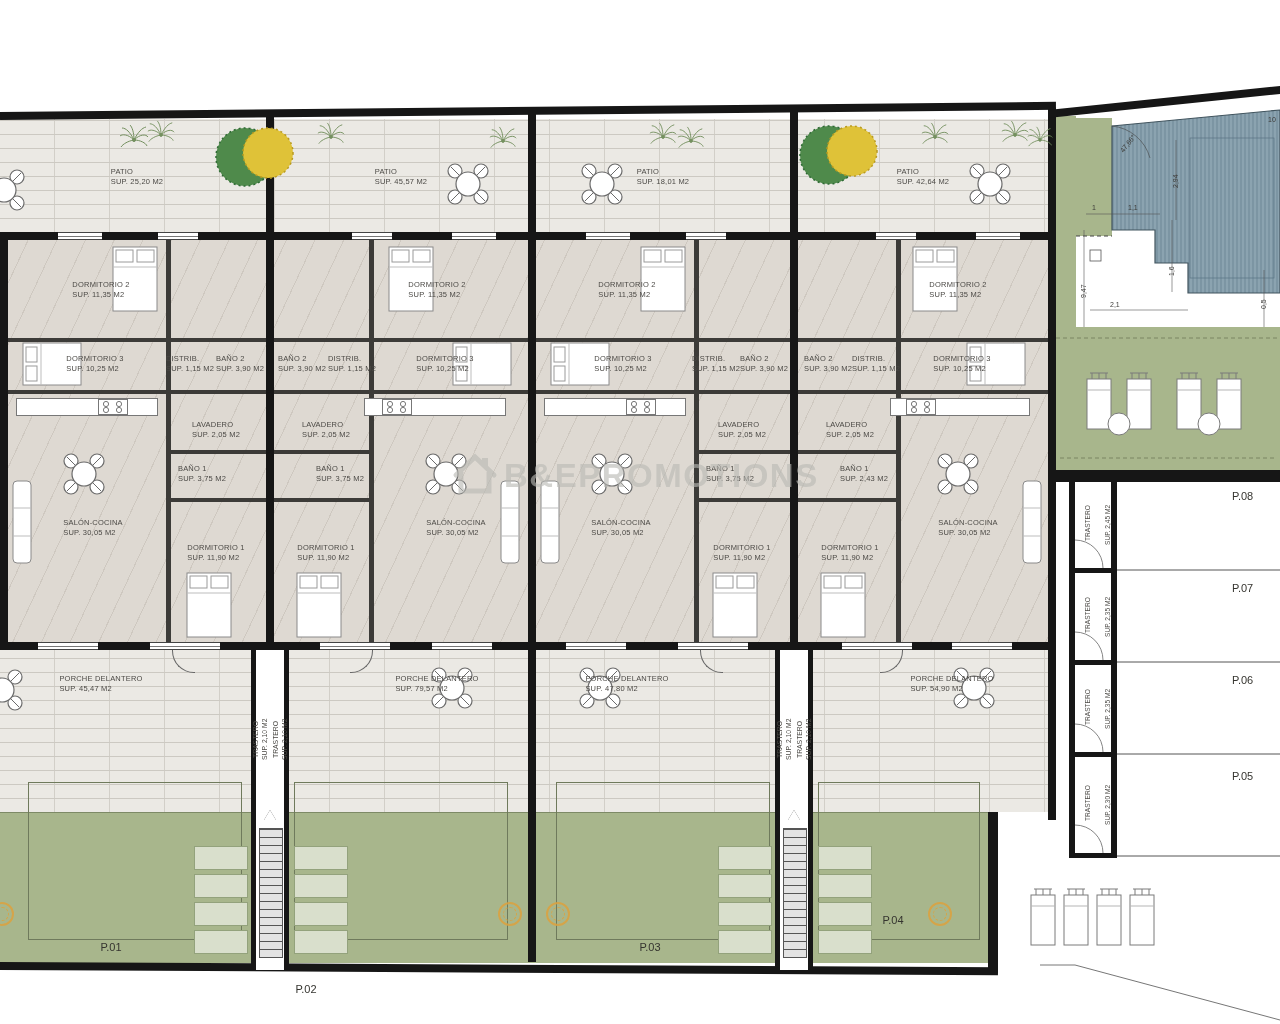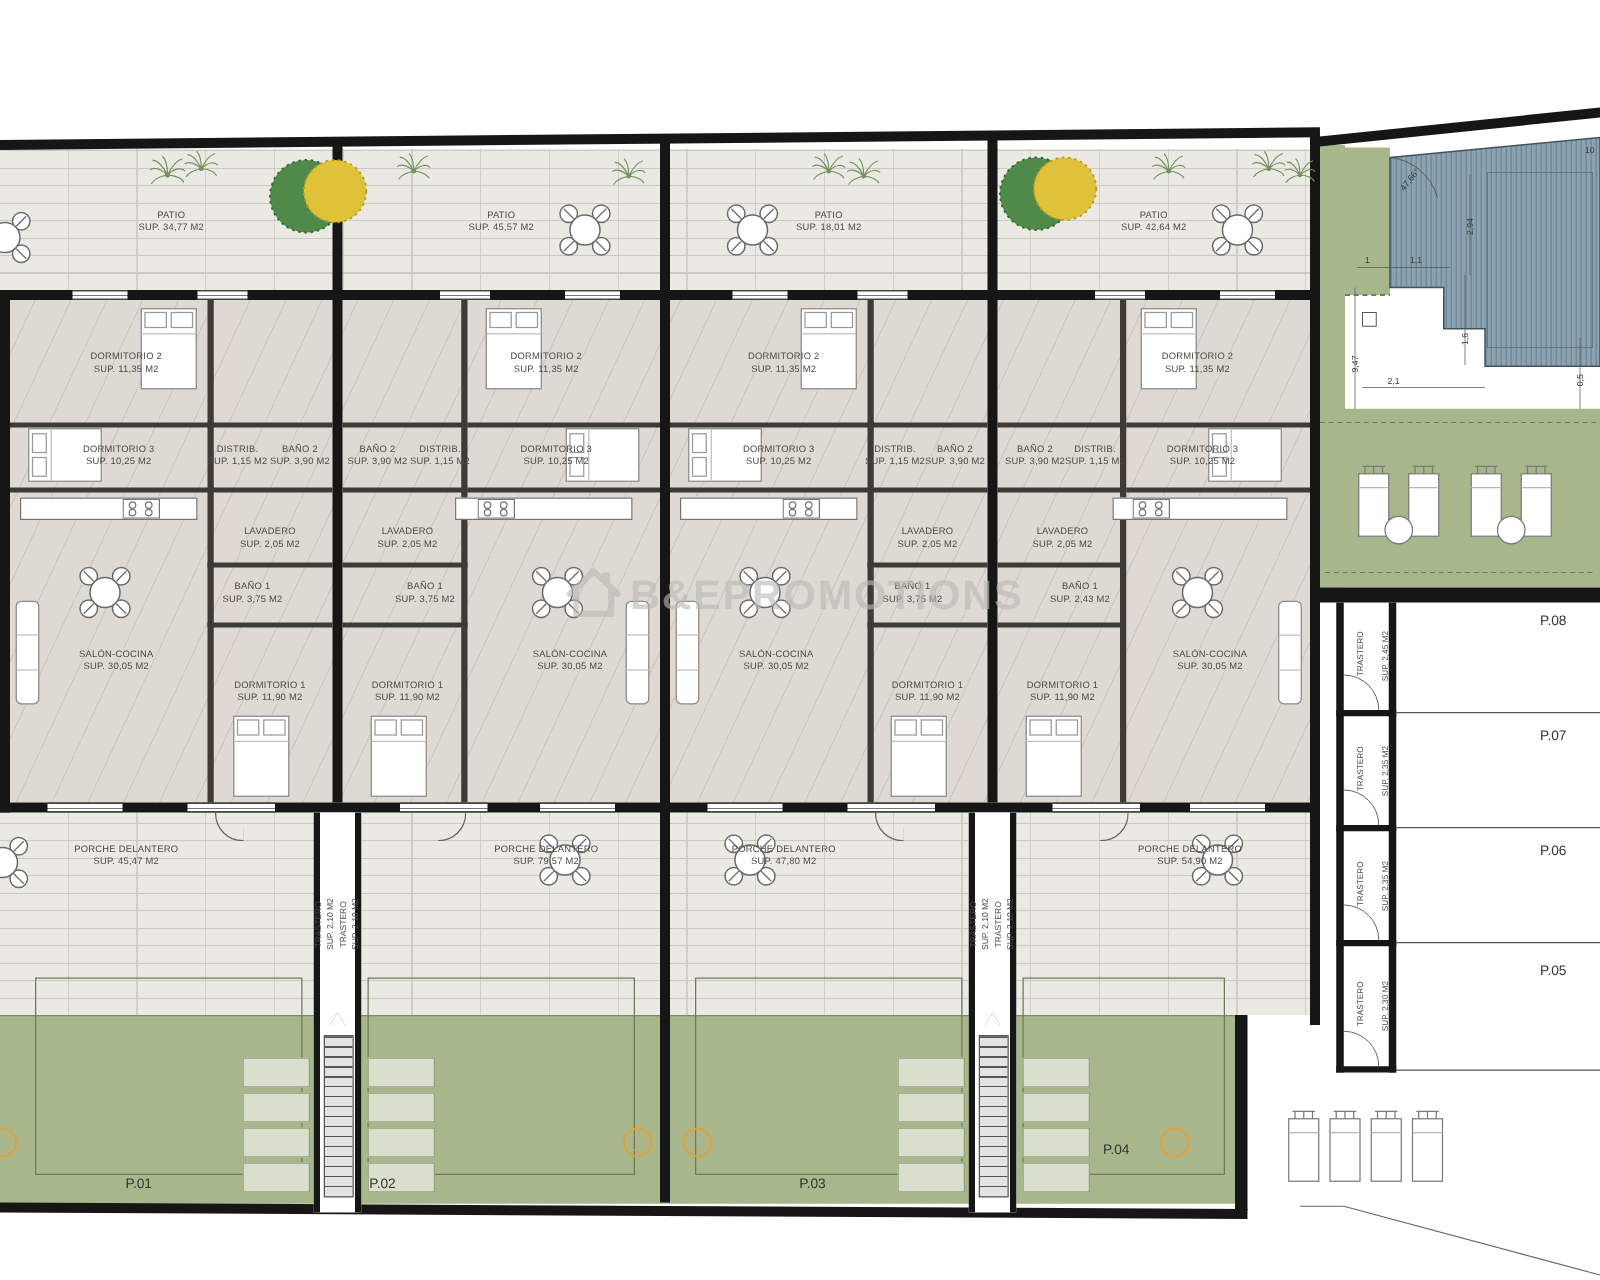--- a/index.html
+++ b/index.html
@@ -5,21 +5,21 @@
 html,body{margin:0;padding:0}
 body{width:1280px;height:1024px;background:#fff;font-family:"Liberation Sans",sans-serif;position:relative;overflow:hidden}
 #plan{position:absolute;inset:0}
 .w{position:absolute;background:#161616}
 .patio-floor,.porche-floor{position:absolute;background:
  repeating-linear-gradient(0deg,rgba(0,0,0,0) 0 13px,#ccc9c2 13px 14px),
  repeating-linear-gradient(90deg,rgba(0,0,0,0) 0 54px,#d2cfc8 54px 55px),#ebe9e4}
 .room-floor{position:absolute;background:
  repeating-linear-gradient(115deg,rgba(0,0,0,0) 0 25px,rgba(150,140,128,.22) 25px 26px),#ded9d2}
 .garden{position:absolute;background:#a8b68c;border-top:1px solid #7d8a66}
-.lbl{position:absolute;transform:translate(-50%,-50%);text-align:center;font-size:7.5px;line-height:1.3;color:#4b4945;white-space:nowrap;letter-spacing:.2px;z-index:6}
+.lbl{position:absolute;transform:translate(-50%,-50%);font-size:7.5px;line-height:1.3;color:#4b4945;white-space:nowrap;letter-spacing:.2px;z-index:6}
 .lbl span{display:block}
 .plot-lbl{position:absolute;transform:translate(-50%,-50%);font-size:11px;color:#35342f;z-index:6}
 .fg{position:absolute;z-index:5}
 .win{position:absolute;height:8px;background:linear-gradient(#fff 0 3px,#777 3px 4px,#fff 4px);border-top:1px solid #444;border-bottom:1px solid #444;box-sizing:border-box;z-index:4}
 .thin{position:absolute;background:#3c3b38}
 .pergola{position:absolute;border:1px solid #6f7a5c;z-index:3}
 .planter{position:absolute;width:52px;height:22px;background:#d9dfcc;border:1px solid #93a27c;z-index:4}
 .stair{position:absolute;top:650px;width:38px;height:320px;background:#fff;border-left:5px solid #161616;border-right:5px solid #161616;box-sizing:border-box;z-index:7}
 .treads{position:absolute;left:3px;top:178px;width:22px;height:128px;background:repeating-linear-gradient(0deg,#e3e3e3 0 7px,#555 7px 8px);border:1px solid #555}
 .stair-arrow{position:absolute;left:8px;top:160px;width:0;height:0;border-left:6px solid transparent;border-right:6px solid transparent;border-bottom:10px solid #fff;filter:drop-shadow(0 0 .5px #333)}
@@ -119,21 +119,21 @@
     <div class="thin" style="left:166px;top:390px;width:100px;height:4px"></div>
     <div class="thin" style="left:166px;top:450px;width:100px;height:4px"></div>
     <div class="thin" style="left:166px;top:498px;width:100px;height:4px"></div>
     <div class="win" style="left:58px;top:232px;width:44px"></div>
     <div class="win" style="left:158px;top:232px;width:40px"></div>
     <div class="win" style="left:38px;top:642px;width:60px"></div>
     <div class="win" style="left:150px;top:642px;width:70px"></div>
 
     <div class="lbl" style="left:137px;top:177px">
         <span>PATIO</span>
-        <span>SUP. 34,77 M2</span>
+        <span>SUP. 25,20 M2</span>
       </div>
     <div class="lbl" style="left:101px;top:290px">
         <span>DORMITORIO 2</span>
         <span>SUP. 11,35 M2</span>
       </div>
     <div class="lbl" style="left:95px;top:364px">
         <span>DORMITORIO 3</span>
         <span>SUP. 10,25 M2</span>
       </div>
     <div class="lbl" style="left:190px;top:364px">
@@ -247,21 +247,21 @@
         <span>SUP. 30,05 M2</span>
       </div>
     <div class="lbl" style="left:326px;top:553px">
         <span>DORMITORIO 1</span>
         <span>SUP. 11,90 M2</span>
       </div>
     <div class="lbl" style="left:437px;top:684px">
         <span>PORCHE DELANTERO</span>
         <span>SUP. 79,57 M2</span>
       </div>
-    <div class="plot-lbl" style="left:306px;top:947px">P.02</div>
+    <div class="plot-lbl" style="left:306px;top:989px">P.02</div>
 
     <svg class="fg" style="left:388px;top:246px;width:46px;height:66px">
         <use href="#bedv"></use>
       </svg>
     <svg class="fg" style="left:452px;top:342px;width:60px;height:44px">
         <use href="#bedh"></use>
       </svg>
     <svg class="fg" style="left:296px;top:572px;width:46px;height:66px">
         <use href="#bedv"></use>
       </svg>

